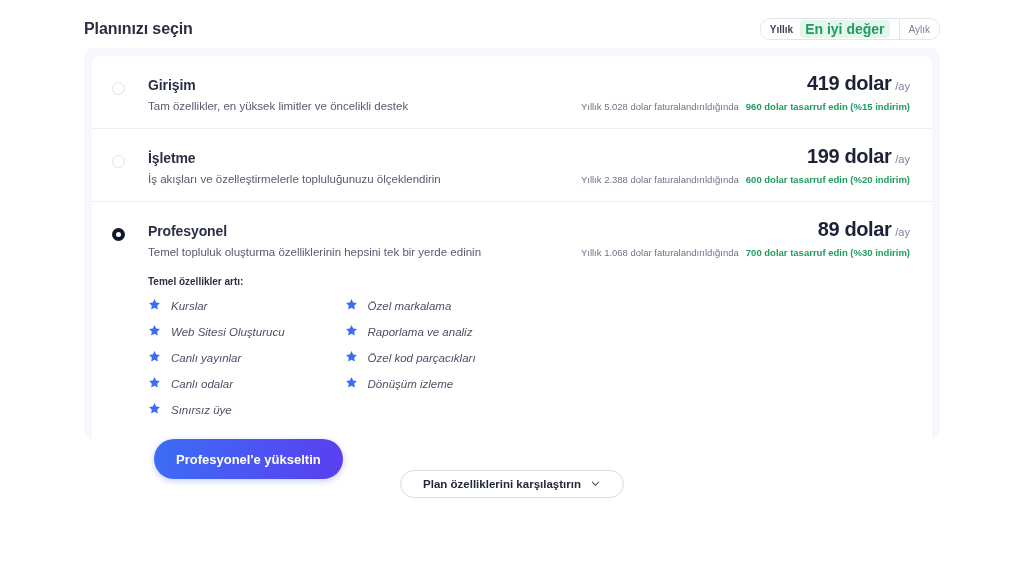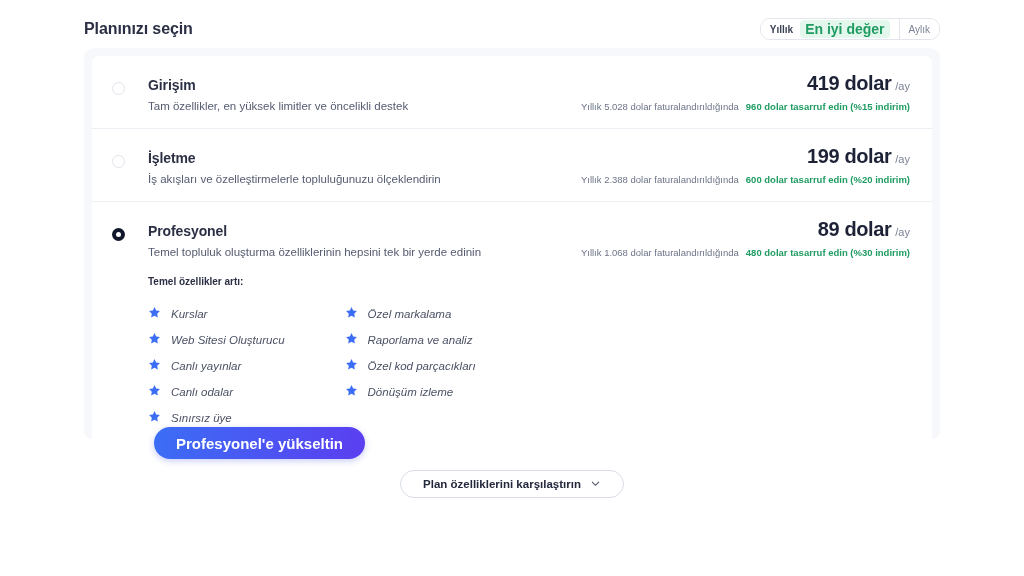--- a/index.html
+++ b/index.html
@@ -189,21 +189,21 @@
 
   
   .features-block {
     margin-top: 18px;
     padding-left: 36px;
   }
   .features-title {
     font-size: 10px;
     font-weight: bold;
     color: #2b2f44;
-    margin-bottom: 18px;
+    margin-bottom: 10px;
   }
   .features-cols {
     display: flex;
     gap: 60px;
   }
   .features-col {
     display: flex;
     flex-direction: column;
     gap: 8px;
   }
@@ -215,32 +215,33 @@
   }
   .star-icon { flex: 0 0 auto; display: block; }
   .feature-label {
     font-size: 11.5px;
     color: #4b5165;
     white-space: nowrap;
   }
 
   
   .upgrade-btn {
+    margin-top: 20px;
     margin-left: 6px;
     display: inline-flex;
     align-items: center;
     justify-content: center;
-    height: 32px;
+    height: 40px;
     padding: 0 22px;
     border: none;
     border-radius: 999px;
     background: linear-gradient(100deg, #3b6ef5 0%, #5b3ef0 100%);
     color: #ffffff;
     font-family: "Liberation Sans", sans-serif;
-    font-size: 15px;
+    font-size: 13px;
     font-weight: bold;
     cursor: pointer;
     box-shadow: 0 2px 6px rgba(70,90,220,0.30);
   }
 
   
   .compare-wrap {
     position: absolute;
     left: 0;
     top: 470px;
@@ -339,21 +340,21 @@
               <span class="plan-name">Profesyonel</span>
               <span class="price-wrap">
                 <span class="price-amount">89 dolar</span>
                 <span class="price-period">/ay</span>
               </span>
             </div>
             <div class="plan-sub">
               <span class="plan-desc">Temel topluluk oluşturma özelliklerinin hepsini tek bir yerde edinin</span>
               <span class="billing-note">
                 <span class="billed-annually">Yıllık 1.068 dolar faturalandırıldığında</span>
-                <span class="savings">480 dolar tasarruf edin (%30 indirim)</span>
+                <span class="savings">700 dolar tasarruf edin (%30 indirim)</span>
               </span>
             </div>
           </div>
         </div>
 
         <div class="features-block">
           <div class="features-title">Temel özellikler artı:</div>
           <div class="features-cols">
             <div class="features-col">
               <div class="feature">

